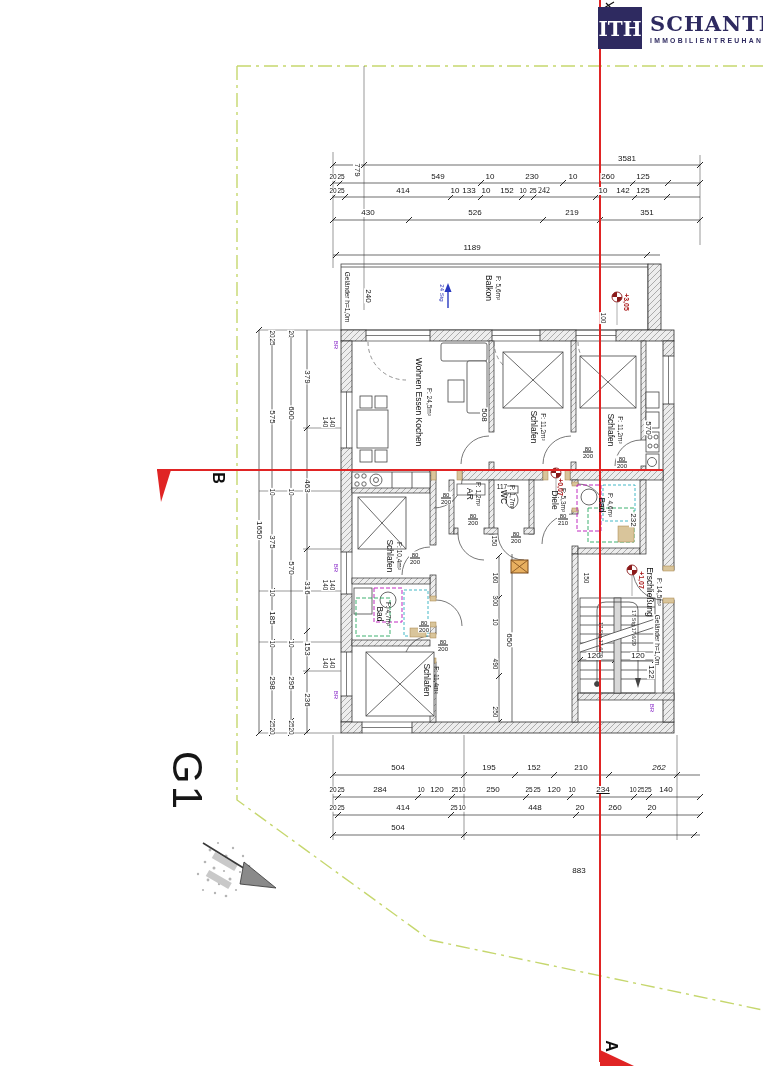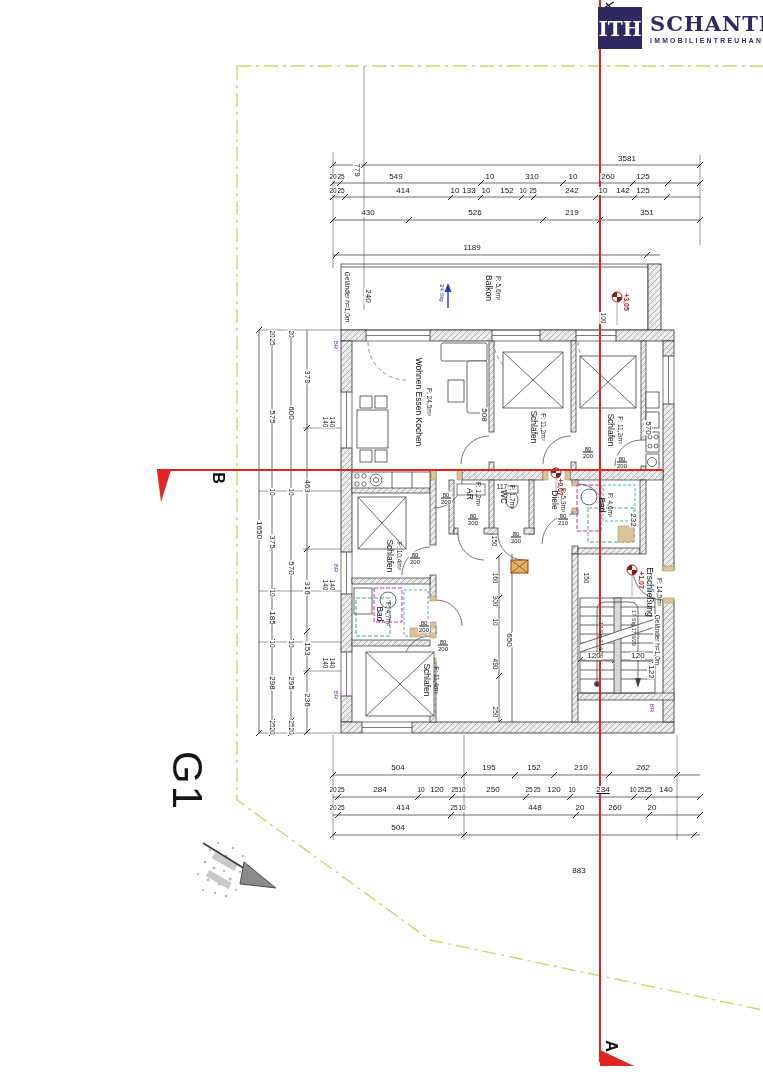--- a/index.html
+++ b/index.html
@@ -322,49 +322,49 @@
   <g stroke="#111" stroke-width="1.2">
     <path d="M604,8 L614,2 M606,3 L612,9"></path>
   </g>
 </svg>
 
 <div class="layer">
       <div class="ann dim" style="left: 627px; top: 159px; transform: translate(-50%, -50%);">3581</div>
       <div class="ann dim" style="left: 357px; top: 170px; transform: translate(-50%, -50%) rotate(90deg);">779</div>
       <div class="ann dim tiny" style="left: 333px; top: 177px; transform: translate(-50%, -50%);">20</div>
       <div class="ann dim tiny" style="left: 341px; top: 177px; transform: translate(-50%, -50%);">25</div>
-      <div class="ann dim" style="left: 396px; top: 177px; transform: translate(-50%, -50%);">549</div>
+      <div class="ann dim" style="left: 438px; top: 177px; transform: translate(-50%, -50%);">549</div>
       <div class="ann dim" style="left: 490px; top: 177px; transform: translate(-50%, -50%);">10</div>
-      <div class="ann dim" style="left: 532px; top: 177px; transform: translate(-50%, -50%);">310</div>
+      <div class="ann dim" style="left: 532px; top: 177px; transform: translate(-50%, -50%);">230</div>
       <div class="ann dim" style="left: 573px; top: 177px; transform: translate(-50%, -50%);">10</div>
       <div class="ann dim" style="left: 608px; top: 177px; transform: translate(-50%, -50%);">260</div>
       <div class="ann dim" style="left: 643px; top: 177px; transform: translate(-50%, -50%);">125</div>
       <div class="ann dim tiny" style="left: 333px; top: 191px; transform: translate(-50%, -50%);">20</div>
       <div class="ann dim tiny" style="left: 341px; top: 191px; transform: translate(-50%, -50%);">25</div>
       <div class="ann dim" style="left: 403px; top: 191px; transform: translate(-50%, -50%);">414</div>
       <div class="ann dim" style="left: 455px; top: 191px; transform: translate(-50%, -50%);">10</div>
       <div class="ann dim" style="left: 469px; top: 191px; transform: translate(-50%, -50%);">133</div>
       <div class="ann dim" style="left: 486px; top: 191px; transform: translate(-50%, -50%);">10</div>
       <div class="ann dim" style="left: 507px; top: 191px; transform: translate(-50%, -50%);">152</div>
       <div class="ann dim tiny" style="left: 523px; top: 191px; transform: translate(-50%, -50%);">10</div>
       <div class="ann dim tiny" style="left: 533px; top: 191px; transform: translate(-50%, -50%);">25</div>
-      <div class="ann dim" style="left: 572px; top: 191px; transform: translate(-50%, -50%);">242</div>
+      <div class="ann dim" style="left: 544px; top: 191px; transform: translate(-50%, -50%); font-family: Liberation Serif, serif;">242</div>
       <div class="ann dim" style="left: 603px; top: 191px; transform: translate(-50%, -50%);">10</div>
       <div class="ann dim" style="left: 623px; top: 191px; transform: translate(-50%, -50%);">142</div>
       <div class="ann dim" style="left: 643px; top: 191px; transform: translate(-50%, -50%);">125</div>
       <div class="ann dim" style="left: 368px; top: 213px; transform: translate(-50%, -50%);">430</div>
       <div class="ann dim" style="left: 475px; top: 213px; transform: translate(-50%, -50%);">526</div>
       <div class="ann dim" style="left: 572px; top: 213px; transform: translate(-50%, -50%);">219</div>
       <div class="ann dim" style="left: 647px; top: 213px; transform: translate(-50%, -50%);">351</div>
       <div class="ann dim" style="left: 472px; top: 248px; transform: translate(-50%, -50%);">1189</div>
       <div class="ann dim" style="left: 398px; top: 768px; transform: translate(-50%, -50%);">504</div>
       <div class="ann dim" style="left: 489px; top: 768px; transform: translate(-50%, -50%);">195</div>
       <div class="ann dim" style="left: 534px; top: 768px; transform: translate(-50%, -50%);">152</div>
       <div class="ann dim" style="left: 581px; top: 768px; transform: translate(-50%, -50%);">210</div>
-      <div class="ann dim" style="left: 643px; top: 768px; transform: translate(-50%, -50%); font-style: italic;">262</div>
+      <div class="ann dim" style="left: 659px; top: 768px; transform: translate(-50%, -50%); font-style: italic;">262</div>
       <div class="ann dim tiny" style="left: 333px; top: 790px; transform: translate(-50%, -50%);">20</div>
       <div class="ann dim tiny" style="left: 341px; top: 790px; transform: translate(-50%, -50%);">25</div>
       <div class="ann dim" style="left: 380px; top: 790px; transform: translate(-50%, -50%);">284</div>
       <div class="ann dim tiny" style="left: 421px; top: 790px; transform: translate(-50%, -50%);">10</div>
       <div class="ann dim" style="left: 437px; top: 790px; transform: translate(-50%, -50%);">120</div>
       <div class="ann dim tiny" style="left: 455px; top: 790px; transform: translate(-50%, -50%);">25</div>
       <div class="ann dim tiny" style="left: 462px; top: 790px; transform: translate(-50%, -50%);">10</div>
       <div class="ann dim" style="left: 493px; top: 790px; transform: translate(-50%, -50%);">250</div>
       <div class="ann dim tiny" style="left: 529px; top: 790px; transform: translate(-50%, -50%);">25</div>
       <div class="ann dim tiny" style="left: 537px; top: 790px; transform: translate(-50%, -50%);">25</div>

